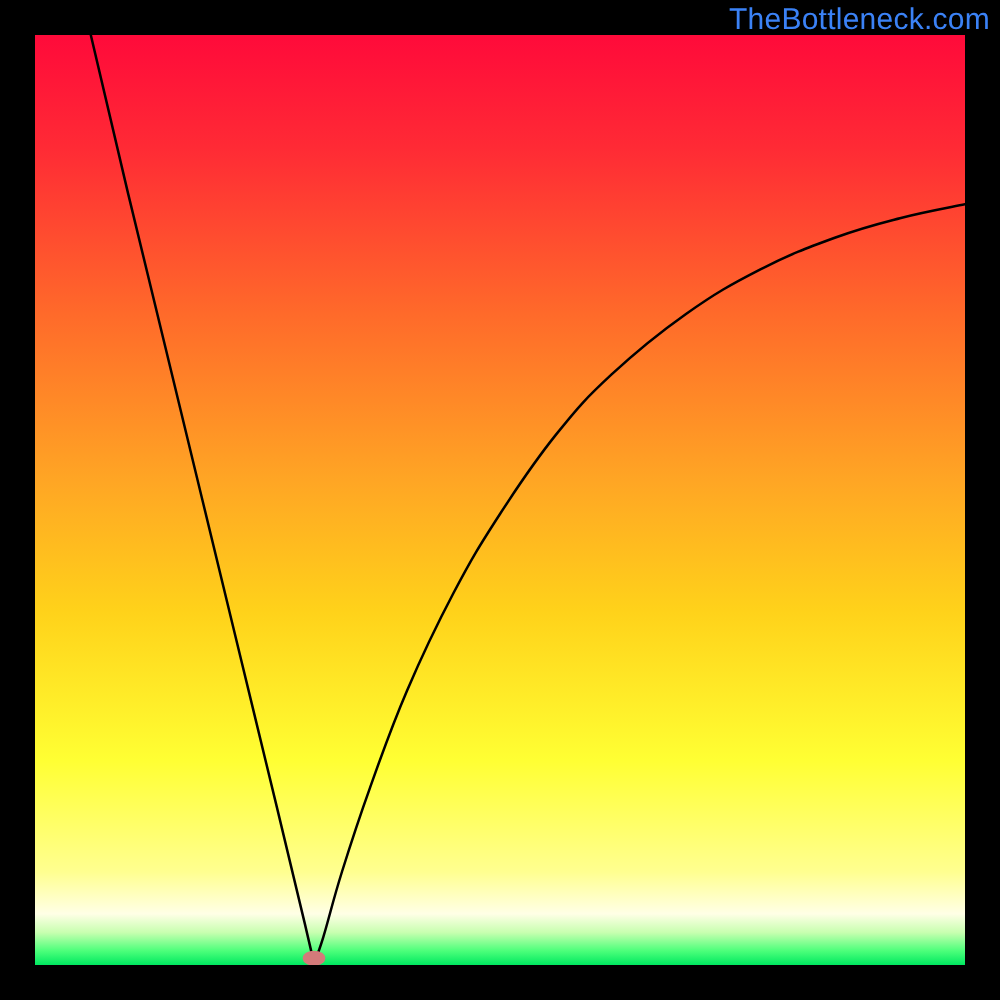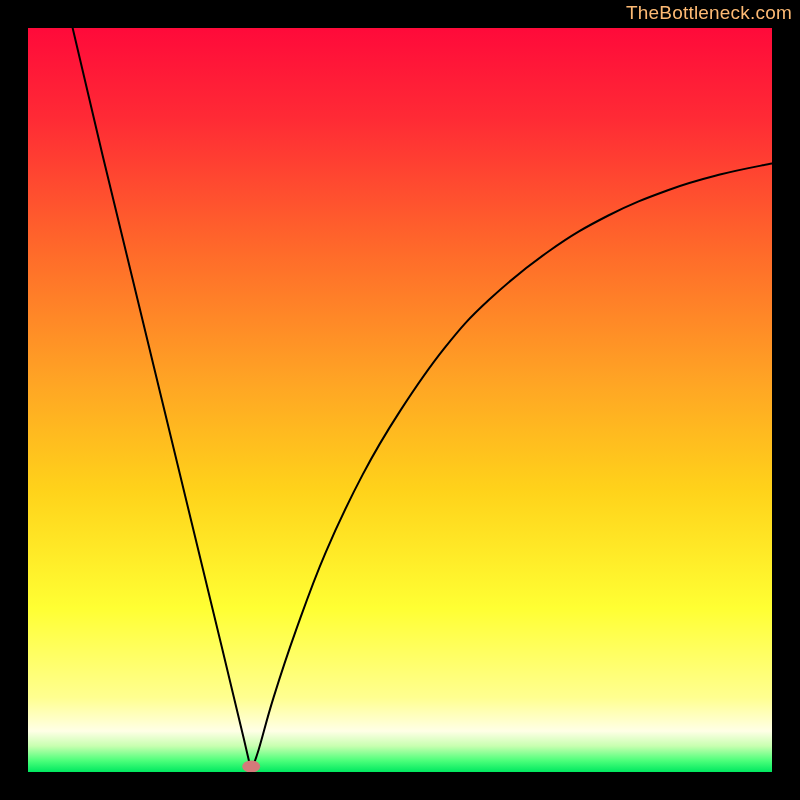--- a/index.html
+++ b/index.html
@@ -14,22 +14,22 @@
   .frame {
     position: relative;
     width: 800px;
     height: 800px;
     background: #000;
   }
   .watermark {
     position: absolute;
     top: 2px;
     right: 8px;
-    color: #fdba74;
-    font-size: 19px;
+    color: #3b82f6;
+    font-size: 24px;
     font-weight: 500;
     letter-spacing: 0.2px;
     z-index: 10;
     user-select: none;
   }
   .plot-wrap {
     position: absolute;
     left: 28px;
     top: 28px;
     width: 744px;

